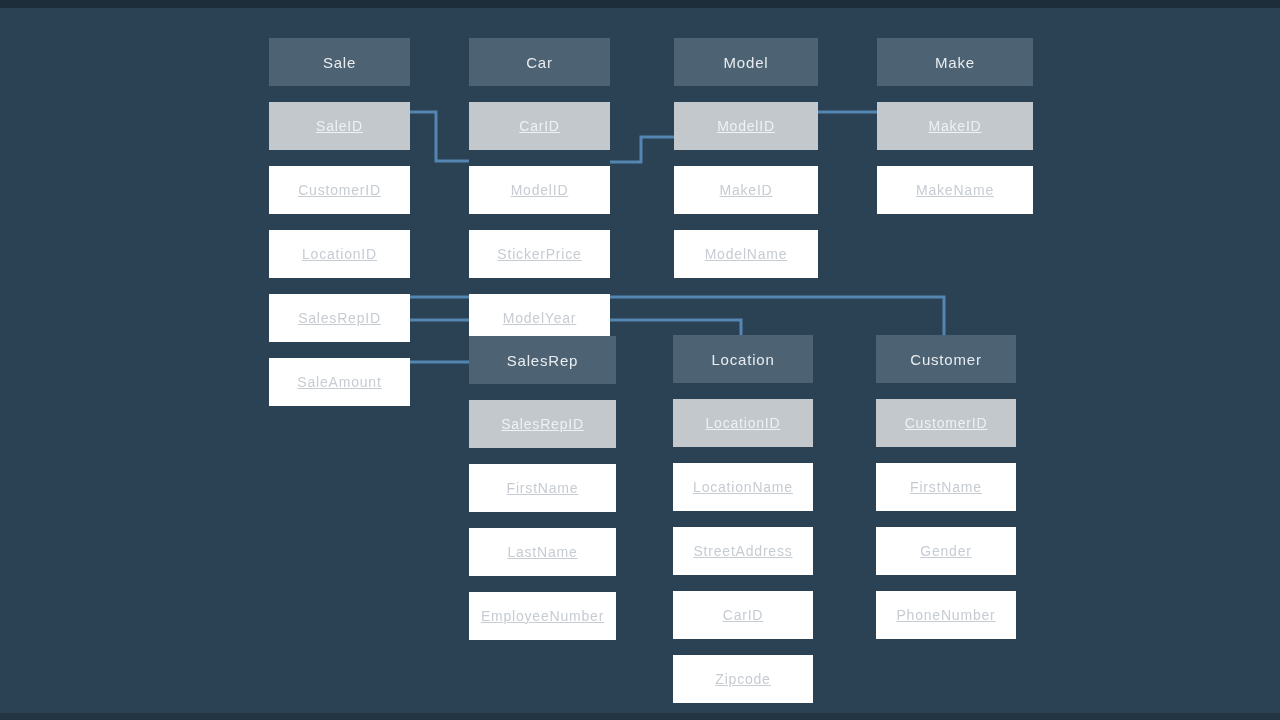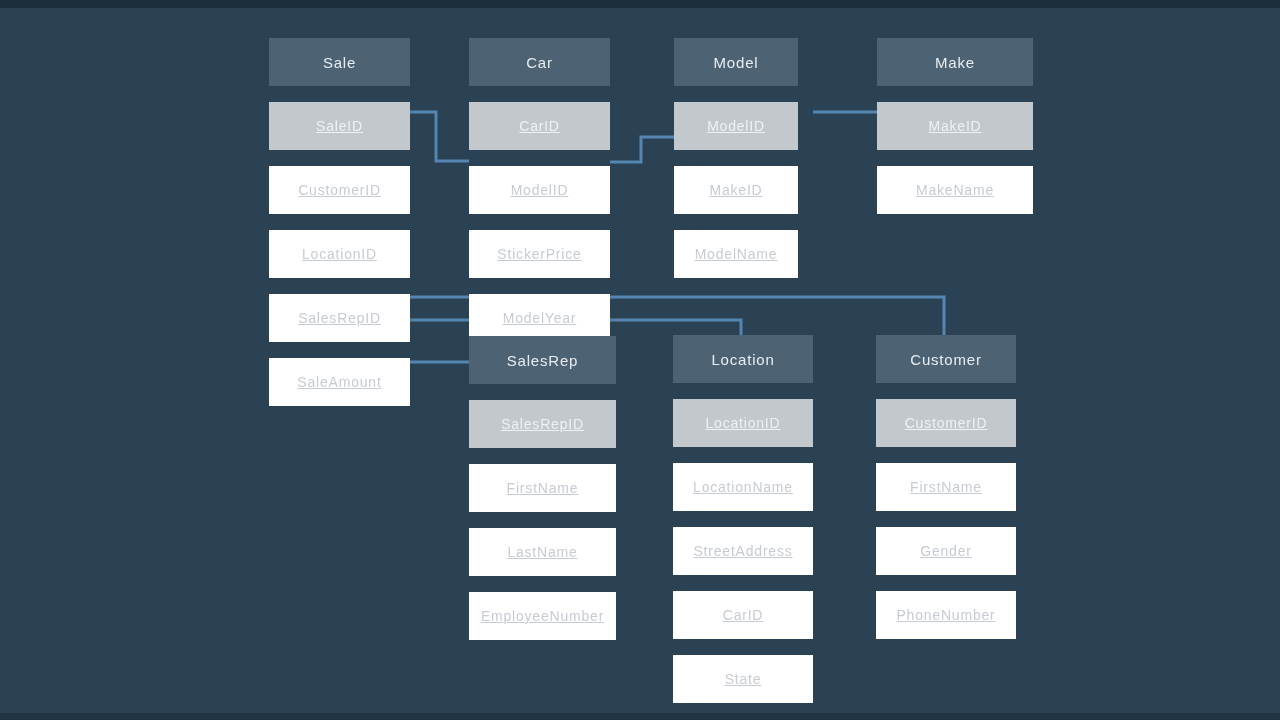--- a/index.html
+++ b/index.html
@@ -89,21 +89,21 @@
         <div class="row">SalesRepID</div>
         <div class="row">SaleAmount</div>
       </div>
       <div class="db-table" style="left: 469px; top: 38px; width: 141px;">
         <div class="hdr">Car</div>
         <div class="row key">CarID</div>
         <div class="row">ModelID</div>
         <div class="row">StickerPrice</div>
         <div class="row">ModelYear</div>
       </div>
-      <div class="db-table" style="left: 674px; top: 38px; width: 124px; border-radius: 29px;">
+      <div class="db-table" style="left: 674px; top: 38px; width: 144px; border-radius: 29px;">
         <div class="hdr">Model</div>
         <div class="row key">ModelID</div>
         <div class="row">MakeID</div>
         <div class="row">ModelName</div>
       </div>
       <div class="db-table" style="left: 877px; top: 38px; width: 156px;">
         <div class="hdr">Make</div>
         <div class="row key">MakeID</div>
         <div class="row">MakeName</div>
       </div>
@@ -113,21 +113,20 @@
         <div class="row">FirstName</div>
         <div class="row">LastName</div>
         <div class="row">EmployeeNumber</div>
       </div>
       <div class="db-table" style="left: 673px; top: 335px; width: 140px;">
         <div class="hdr">Location</div>
         <div class="row key">LocationID</div>
         <div class="row">LocationName</div>
         <div class="row">StreetAddress</div>
         <div class="row">CarID</div>
-        <div class="row">State</div>
         <div class="row">Zipcode</div>
       </div>
       <div class="db-table" style="left: 876px; top: 335px; width: 140px;">
         <div class="hdr">Customer</div>
         <div class="row key">CustomerID</div>
         <div class="row">FirstName</div>
         <div class="row">Gender</div>
         <div class="row">PhoneNumber</div>
       </div>
     </div>

